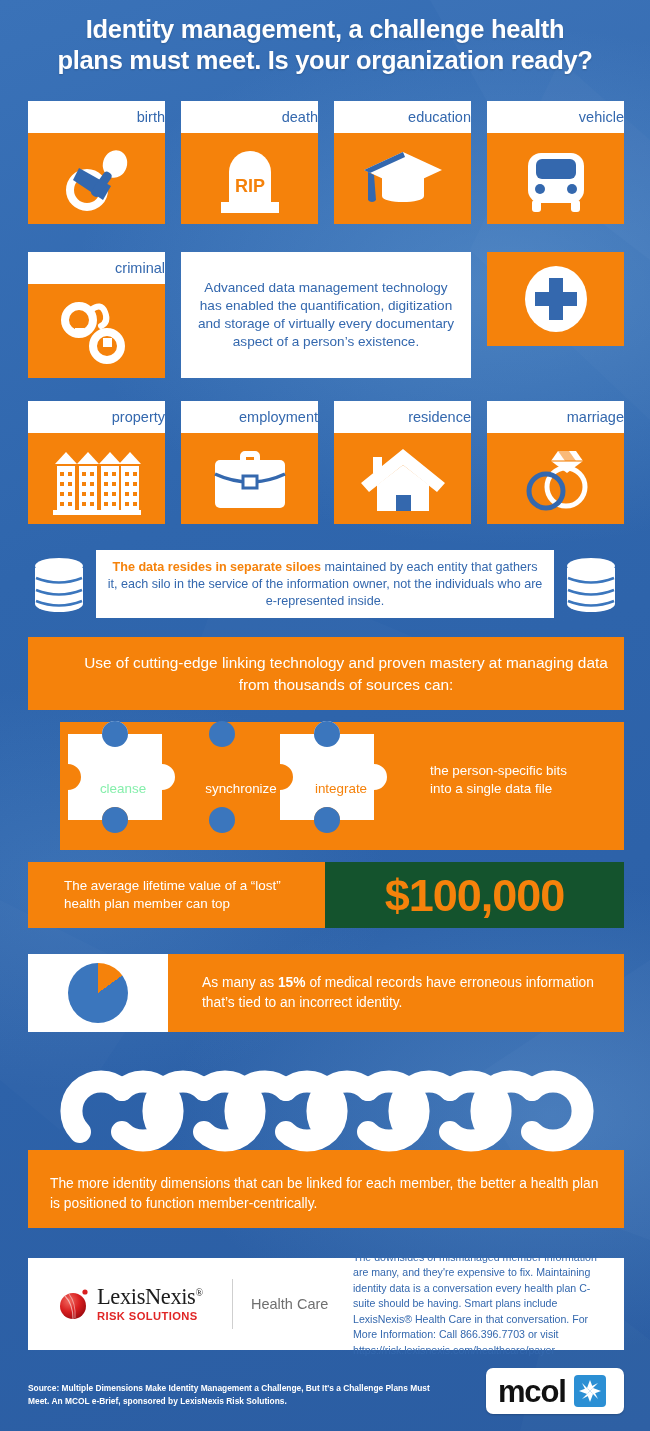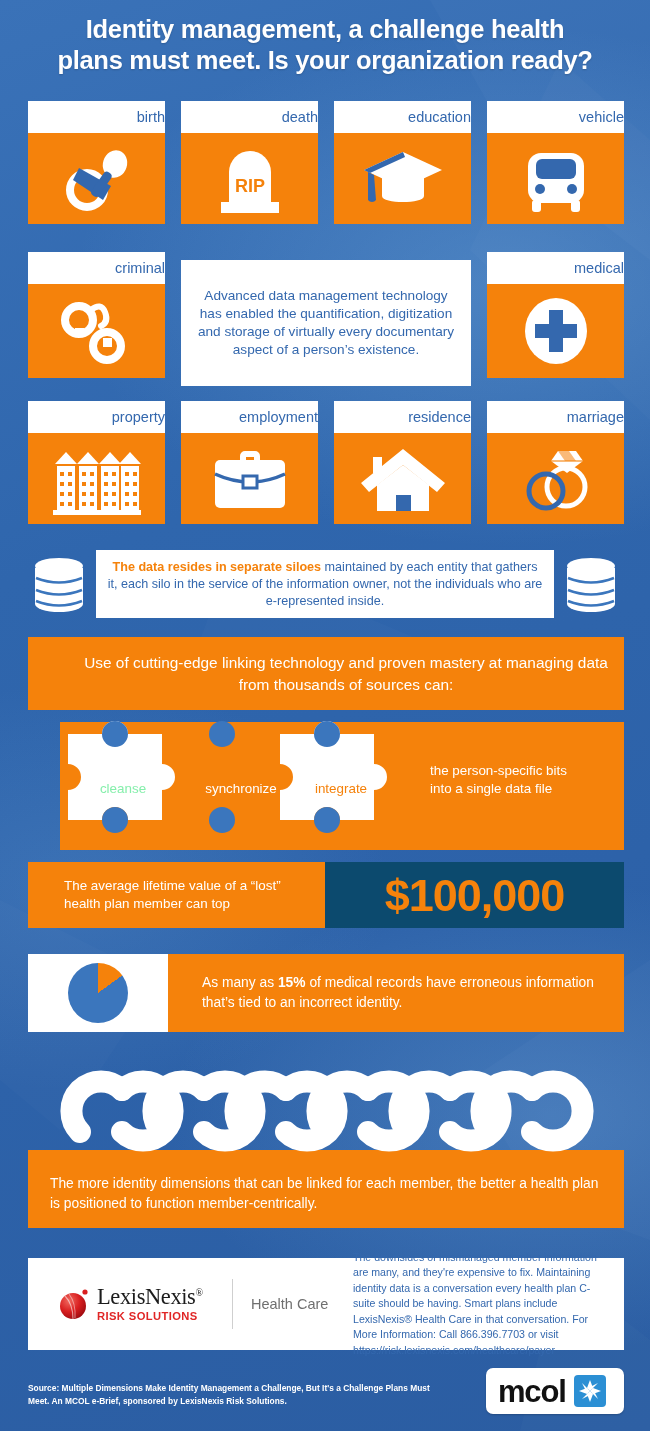--- a/index.html
+++ b/index.html
@@ -29,21 +29,21 @@
     color:#3468ae; font-size:14.5px;
   }
   .card .art {
     background:#F5820B; height:91px; position:relative; overflow:hidden;
   }
   .card.tall .art { height:94px; }
   .icon-svg { position:absolute; left:50%; top:50%; transform:translate(-50%,-50%); }
 
   
   .center-panel {
-    position:absolute; left:181px; top:260px; width:290px; height:126px;
+    position:absolute; left:181px; top:252px; width:290px; height:126px;
     background:#ffffff; display:flex; align-items:center; justify-content:center;
     padding:6px 12px;
   }
   .center-panel p {
     color:#3468ae; font-size:13.6px; line-height:1.33; text-align:center;
   }
 
   
   .silo-band { position:absolute; left:0; top:550px; width:650px; height:72px; }
   .silo-box {
@@ -79,21 +79,21 @@
   #pz2 { left:196px; color:#ffffff; }
   #pz3 { left:296px; color:#F5820B; }
 
   
   .money { position:absolute; left:28px; top:862px; width:596px; height:66px; display:flex; }
   .money .lft {
     width:297px; background:#F5820B; display:flex; align-items:center; padding-left:36px;
   }
   .money .lft p { color:#ffffff; font-size:13.4px; line-height:1.36; }
   .money .rgt {
-    width:299px; background:#0c4a6e; display:flex; align-items:center; justify-content:center;
+    width:299px; background:#14532d; display:flex; align-items:center; justify-content:center;
   }
   .money .rgt span {
     color:#F5820B; font-size:45px; font-weight:bold; letter-spacing:-1px; line-height:1;
   }
 
   
   .pieband { position:absolute; left:28px; top:954px; width:596px; height:78px; display:flex; }
   .pieband .pbox { width:140px; background:#ffffff; position:relative; }
   .pieband .ptxt {
     flex:1; background:#F5820B; display:flex; align-items:center; padding-left:34px;
@@ -224,21 +224,20 @@
       <path d="M36 16 q10 -8 14 2 q4 10 -4 14" fill="none" stroke="#fff" stroke-width="6" stroke-linecap="round"></path>
     </svg>
   </div>
 </div>
 
 <div class="center-panel">
   <p>Advanced data management technology has enabled the quantification, digitization and storage of virtually every documentary aspect of a person’s existence.</p>
 </div>
 
 <div class="card tall" style="left:487px; top:252px;">
-  <div class="lbl">medical</div>
   <div class="art">
     <svg class="icon-svg" width="78" height="78" viewBox="0 0 78 78">
       <ellipse cx="39" cy="39" rx="31" ry="33" fill="#fff"></ellipse>
       <path d="M32 18 h14 v14 h14 v14 h-14 v14 h-14 v-14 h-14 v-14 h14 Z" fill="#3468ae"></path>
     </svg>
   </div>
 </div>
 
 <div class="card" style="left:28px; top:401px;">
   <div class="lbl">property</div>

